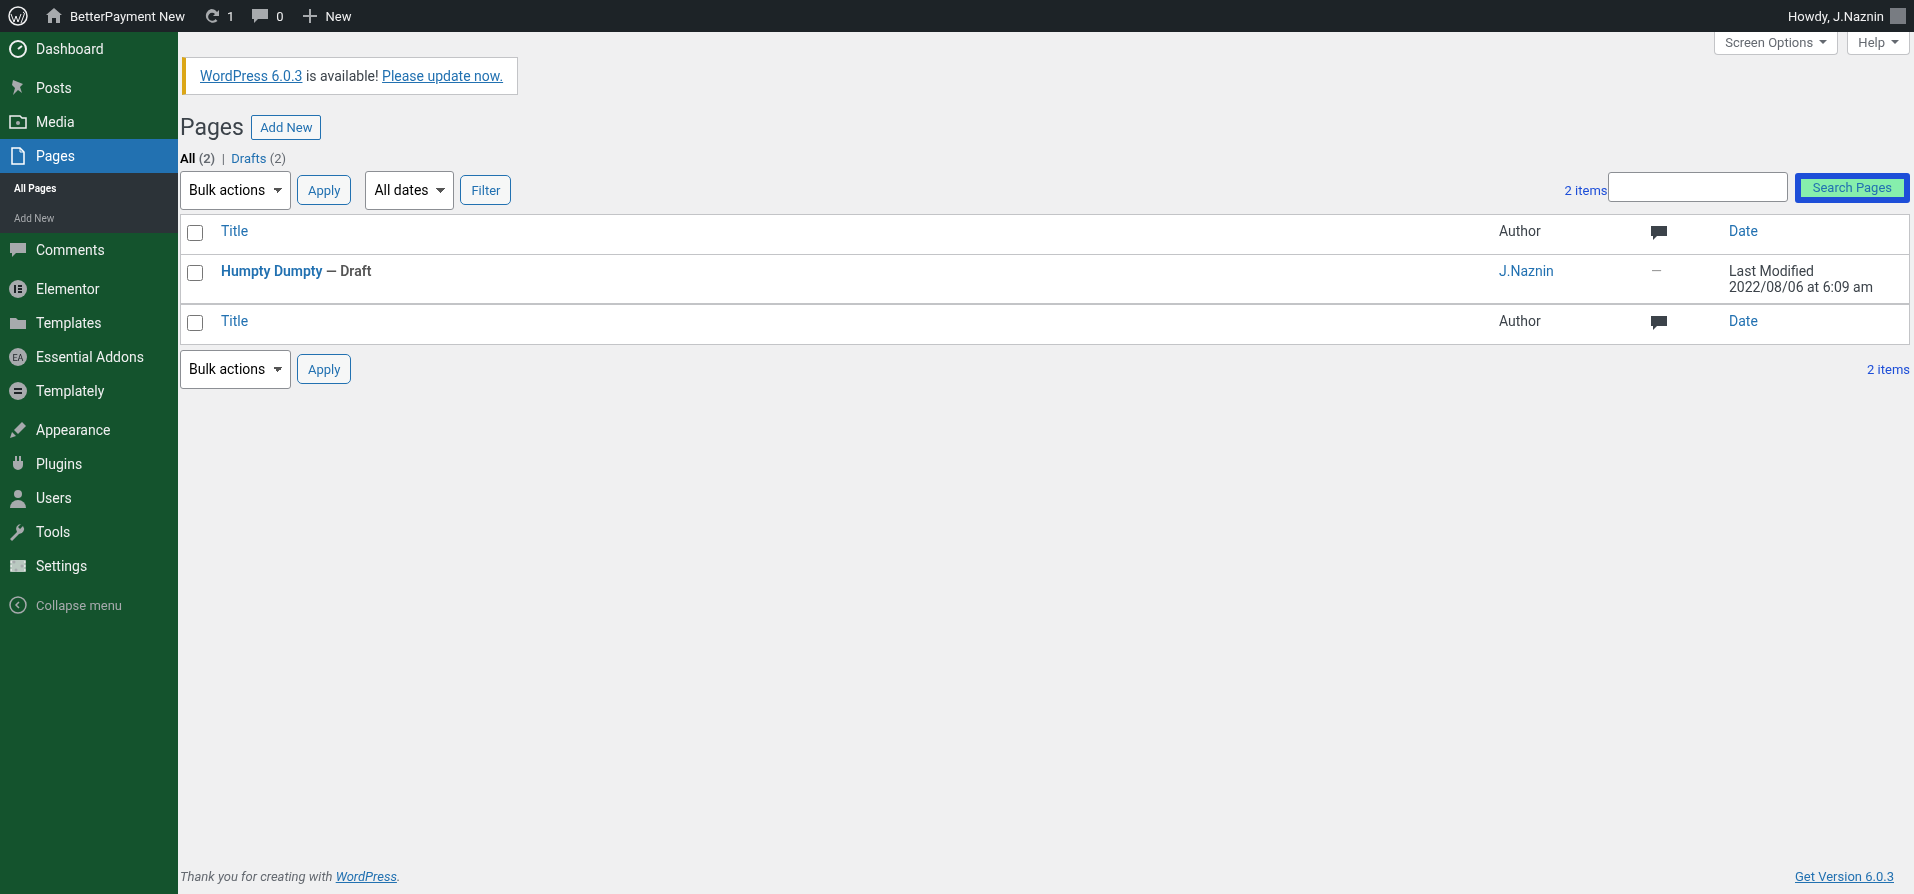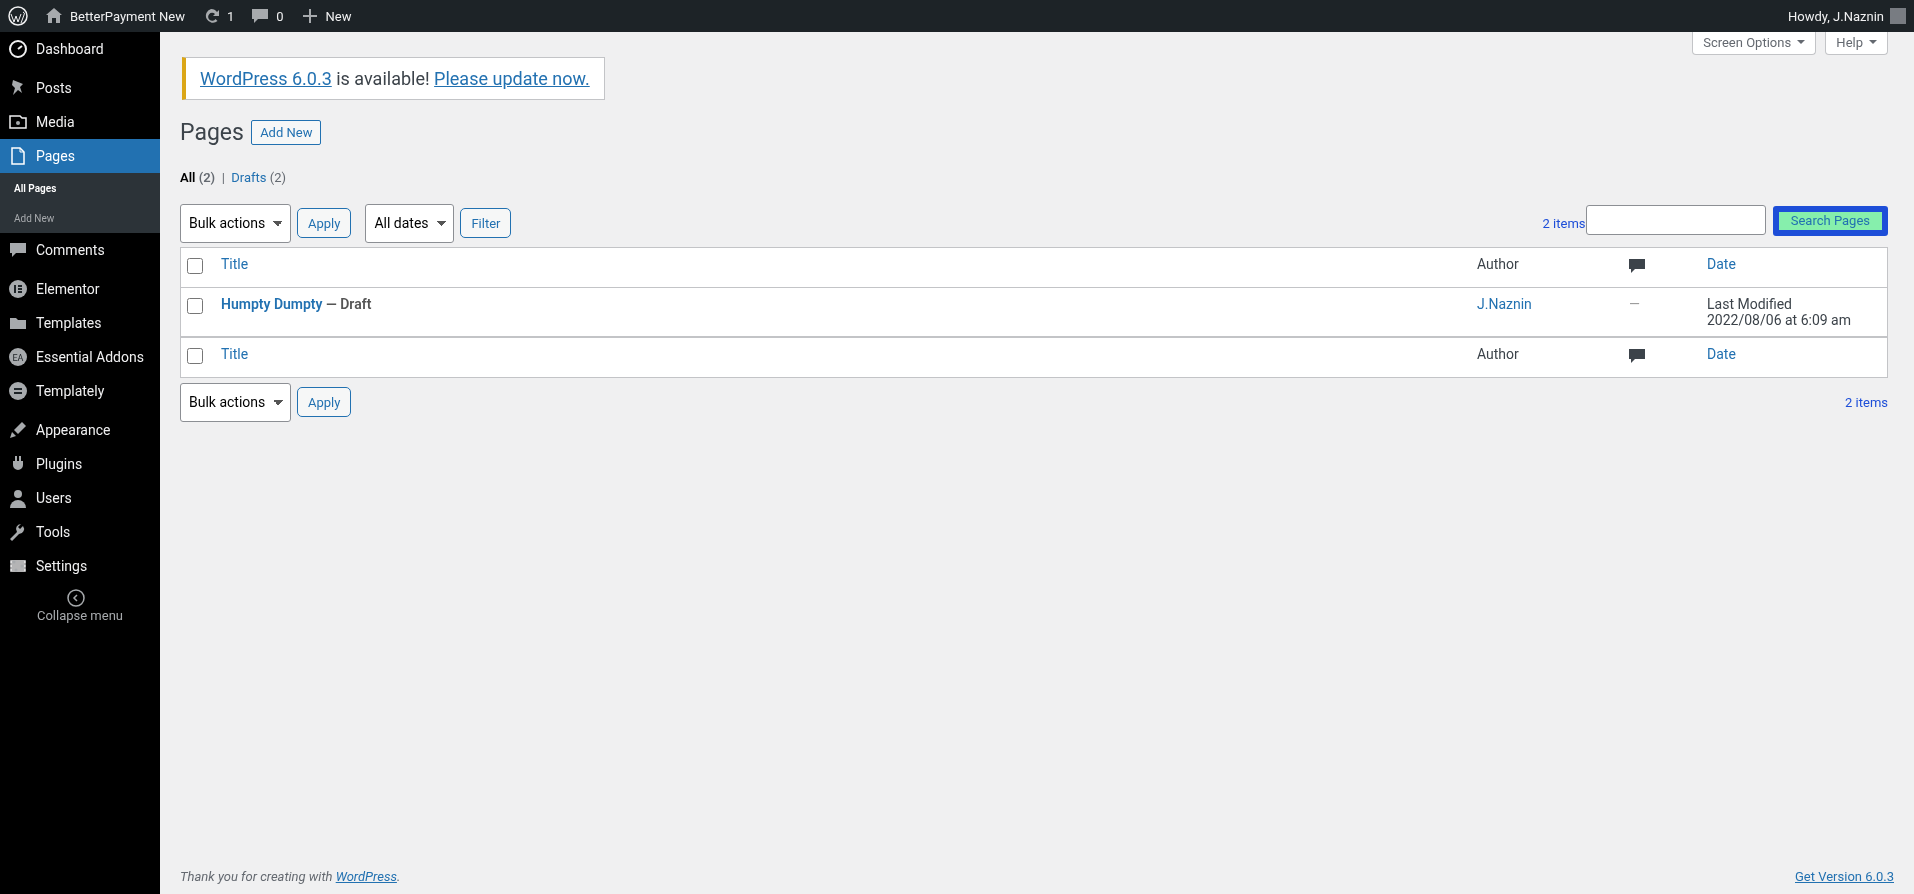--- a/index.html
+++ b/index.html
@@ -8,53 +8,53 @@
 
 
 #wpadminbar { position:fixed; top:0; left:0; right:0; height:32px; background:#1d2327; color:#f0f0f1; display:flex; align-items:center; z-index:100; font-size:13px; }
 #wpadminbar .ab-item { display:flex; align-items:center; padding:0 8px; height:32px; color:#f0f0f1; cursor:pointer; }
 #wpadminbar .ab-icon { width:20px; height:20px; fill:#a7aaad; }
 #wpadminbar .ab-label { margin-left:6px; color:#f0f0f1; }
 #wpadminbar .ab-right { margin-left:auto; display:flex; align-items:center; }
 #wpadminbar .avatar { width:16px; height:16px; background:#787c82; margin-left:6px; }
 
 
-#adminmenuwrap { position:fixed; top:32px; left:0; bottom:0; width:160px; background:#000000; }
+#adminmenuwrap { position:fixed; top:32px; left:0; bottom:0; width:178px; background:#14532d; }
 #adminmenu { list-style:none; }
 #adminmenu li { display:flex; align-items:center; min-height:34px; padding:0 8px; font-size:14px; color:#f0f0f1; cursor:pointer; }
 #adminmenu li .menu-icon { width:20px; height:20px; margin-right:8px; fill:#a7aaad; flex-shrink:0; display:flex; align-items:center; justify-content:center; }
 #adminmenu li.current { background:#2271b1; color:#fff; position:relative; }
 #adminmenu li.current .menu-icon { fill:#fff; }
 #adminmenu li.current::after { content:''; position:absolute; right:-8px; top:50%; margin-top:-8px; border:8px solid transparent; border-right-color:#f0f0f1; }
 #adminmenu li.sep { height:5px; min-height:5px; padding:0; }
 #adminmenu .submenu { background:#2c3338; }
 #adminmenu .submenu li { font-size:10px; padding-left:14px; min-height:30px; color:#a7aaad; }
 #adminmenu .submenu li.current-sub { color:#fff; font-weight:600; background:transparent; }
 #adminmenu .submenu li.current-sub::after{display:none;}
-#adminmenu li.collapse { color:#a7aaad; font-size:13px;flex-direction:column; }
+#adminmenu li.collapse { color:#a7aaad; font-size:13px; }
 
 
 #wpbody { margin-left:160px; padding-top:32px; }
-#wpbody-content { padding:0 26px 40px 20px; position:relative; min-height:calc(100vh - 32px - 40px); }
+#wpbody-content { padding:0 4px 40px 20px; position:relative; min-height:calc(100vh - 32px - 40px); }
 
 
 .screen-meta-links { float:right; margin:0 0 0 6px; }
 .screen-meta-links .btn { border:1px solid #c3c4c7; border-top:none; background:#fff; padding:3px 10px 4px; font-size:13px; color:#646970; cursor:pointer; display:inline-flex; align-items:center; margin-left:6px; border-radius:0 0 4px 4px; }
 .screen-meta-links .btn::after { content:''; border:4px solid transparent; border-top-color:#646970; margin-left:6px; margin-top:2px; }
 
 
-.update-nag { display:inline-block; margin:25px 24px 0 2px; padding:10px 14px; background:#fff; border:1px solid #c3c4c7; border-left:4px solid #dba617; font-size:18px; }
+.update-nag { display:inline-block; margin:25px 24px 0 2px; padding:10px 14px; background:#fff; border:1px solid #c3c4c7; border-left:4px solid #dba617; font-size:14px; }
 
 
 .wrap { clear:both; padding-top:10px; }
 h1.wp-heading-inline { display:inline-block; font-size:23px; font-weight:400; margin:0; padding:9px 0 4px; }
 .page-title-action { display:inline-block; margin-left:4px; padding:4px 8px; border:1px solid #2271b1; border-radius:2px; color:#2271b1; font-size:13px; background:#f6f7f7; position:relative; top:-3px; cursor:pointer; }
 
 
-.subsubsub { list-style:none; margin:20px 0; font-size:13px; color:#646970; }
+.subsubsub { list-style:none; margin:6px 0; font-size:13px; color:#646970; }
 .subsubsub li { display:inline; }
 .subsubsub .current { color:#000; font-weight:600; }
 .subsubsub .count { color:#646970; }
 
 
 .tablenav { display:flex; align-items:center; margin:6px 0; height:36px; }
 .tablenav select { height:39px; border:1px solid #8c8f94; border-radius:3px; padding:0 24px 0 8px; font-size:14px; background:#fff; appearance:none; background-image:linear-gradient(45deg,transparent 50%,#555 50%),linear-gradient(135deg,#555 50%,transparent 50%); background-position:right 12px center,right 7px center; background-size:5px 5px,5px 5px; background-repeat:no-repeat; }
 .tablenav .button { height:30px; border:1px solid #2271b1; background:#f6f7f7; color:#2271b1; padding:0 10px; border-radius:5px; font-size:13px; cursor:pointer; margin-left:6px; }
 .tablenav .pages-count { margin-left:auto; color:#1d4ed8; font-size:13px; }
 

